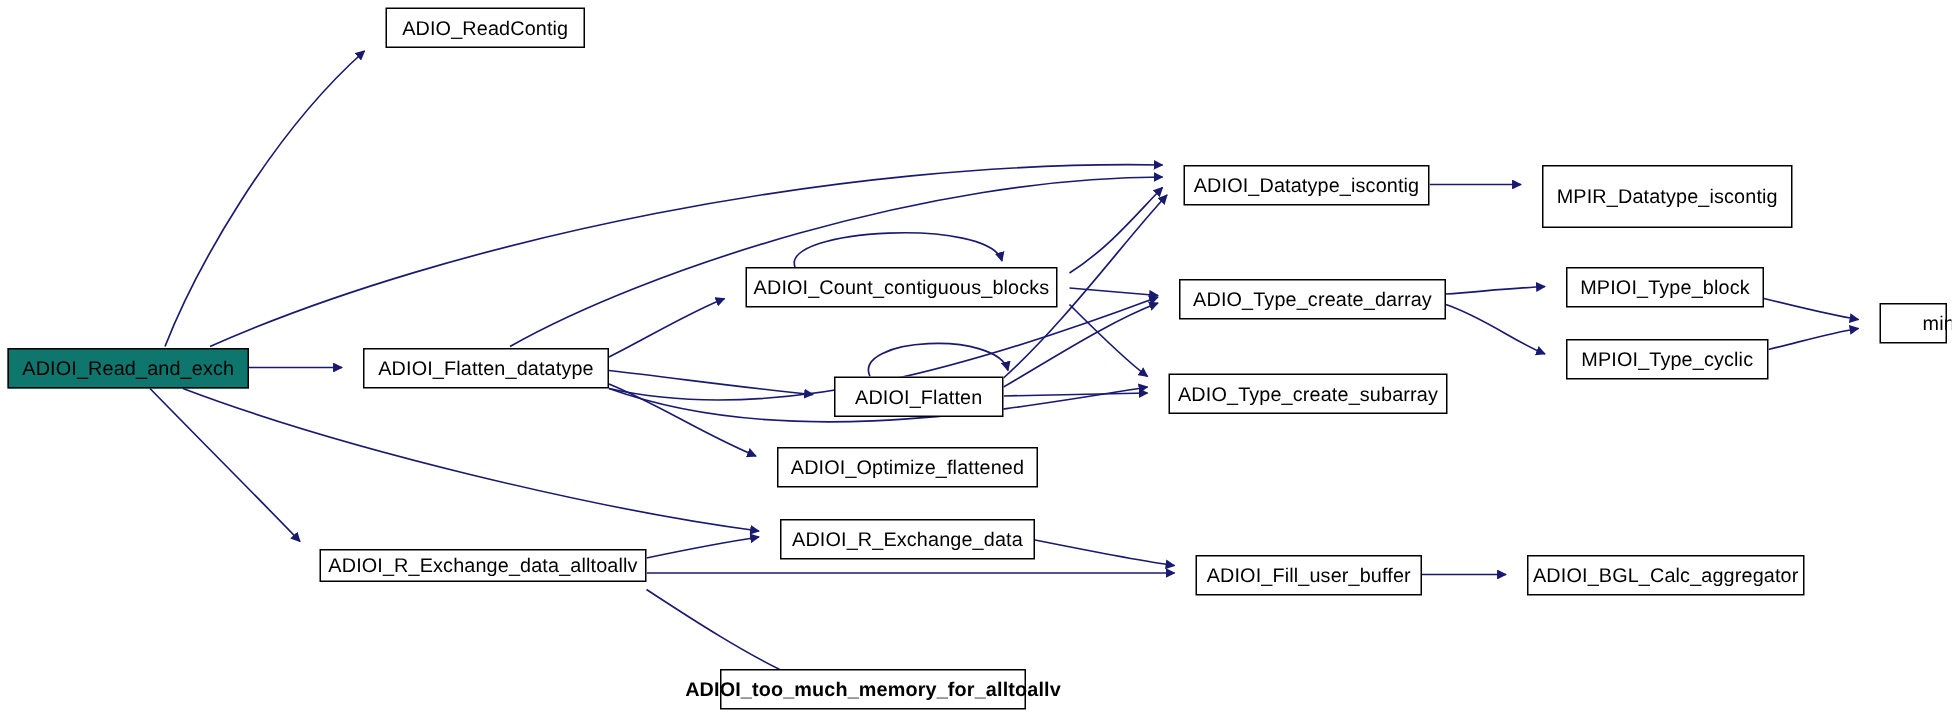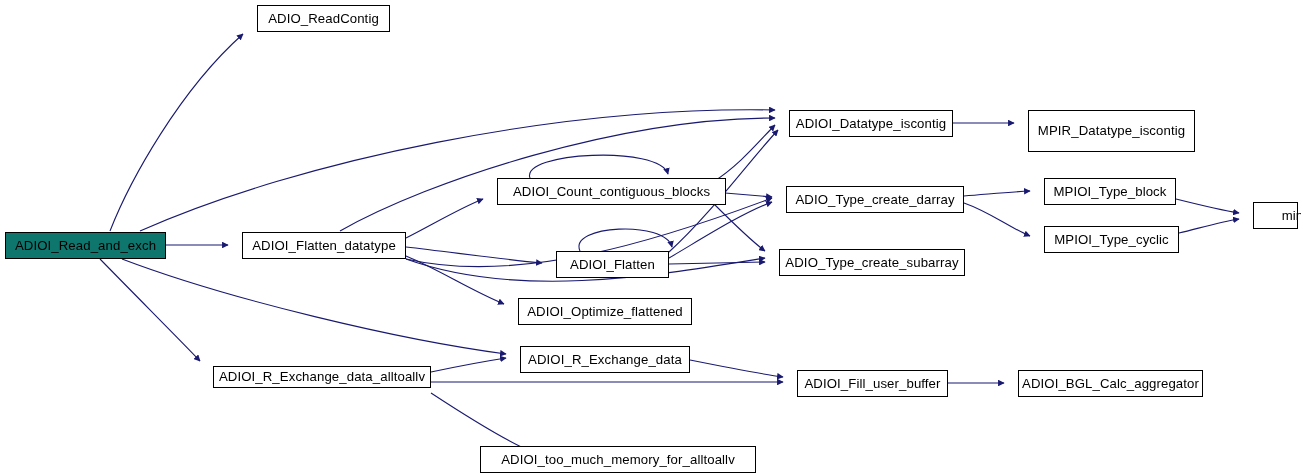--- a/index.html
+++ b/index.html
@@ -61,36 +61,36 @@
   <div id="node-layer">
       <div class="node root" style="left: 5px; top: 232px; width: 161px; height: 27px;">
         <span class="node-label">ADIOI_Read_and_exch</span>
       </div>
       <div class="node" style="left: 257px; top: 5px; width: 133px; height: 27px;">
         <span class="node-label">ADIO_ReadContig</span>
       </div>
       <div class="node" style="left: 242px; top: 232px; width: 164px; height: 27px;">
         <span class="node-label">ADIOI_Flatten_datatype</span>
       </div>
-      <div class="node" style="left: 497px; top: 178px; width: 229px; height: 27px;">
+      <div class="node" style="left: 497px; top: 178px; width: 208px; height: 27px;">
         <span class="node-label">ADIOI_Count_contiguous_blocks</span>
       </div>
       <div class="node" style="left: 556px; top: 251px; width: 113px; height: 27px;">
         <span class="node-label">ADIOI_Flatten</span>
       </div>
       <div class="node" style="left: 518px; top: 298px; width: 174px; height: 27px;">
         <span class="node-label">ADIOI_Optimize_flattened</span>
       </div>
       <div class="node" style="left: 213px; top: 366px; width: 218px; height: 22px;">
         <span class="node-label">ADIOI_R_Exchange_data_alltoallv</span>
       </div>
       <div class="node" style="left: 520px; top: 346px; width: 170px; height: 27px; align-items: center;">
         <span class="node-label">ADIOI_R_Exchange_data</span>
       </div>
-      <div class="node" style="left: 480px; top: 446px; width: 276px; height: 27px;">
+      <div class="node" style="left: 480px; top: 446px; width: 204px; height: 27px; font-weight: bold;">
         <span class="node-label">ADIOI_too_much_memory_for_alltoallv</span>
       </div>
       <div class="node" style="left: 789px; top: 110px; width: 164px; height: 27px;">
         <span class="node-label">ADIOI_Datatype_iscontig</span>
       </div>
       <div class="node" style="left: 786px; top: 186px; width: 178px; height: 27px;">
         <span class="node-label">ADIO_Type_create_darray</span>
       </div>
       <div class="node" style="left: 779px; top: 249px; width: 186px; height: 27px;">
         <span class="node-label">ADIO_Type_create_subarray</span>

